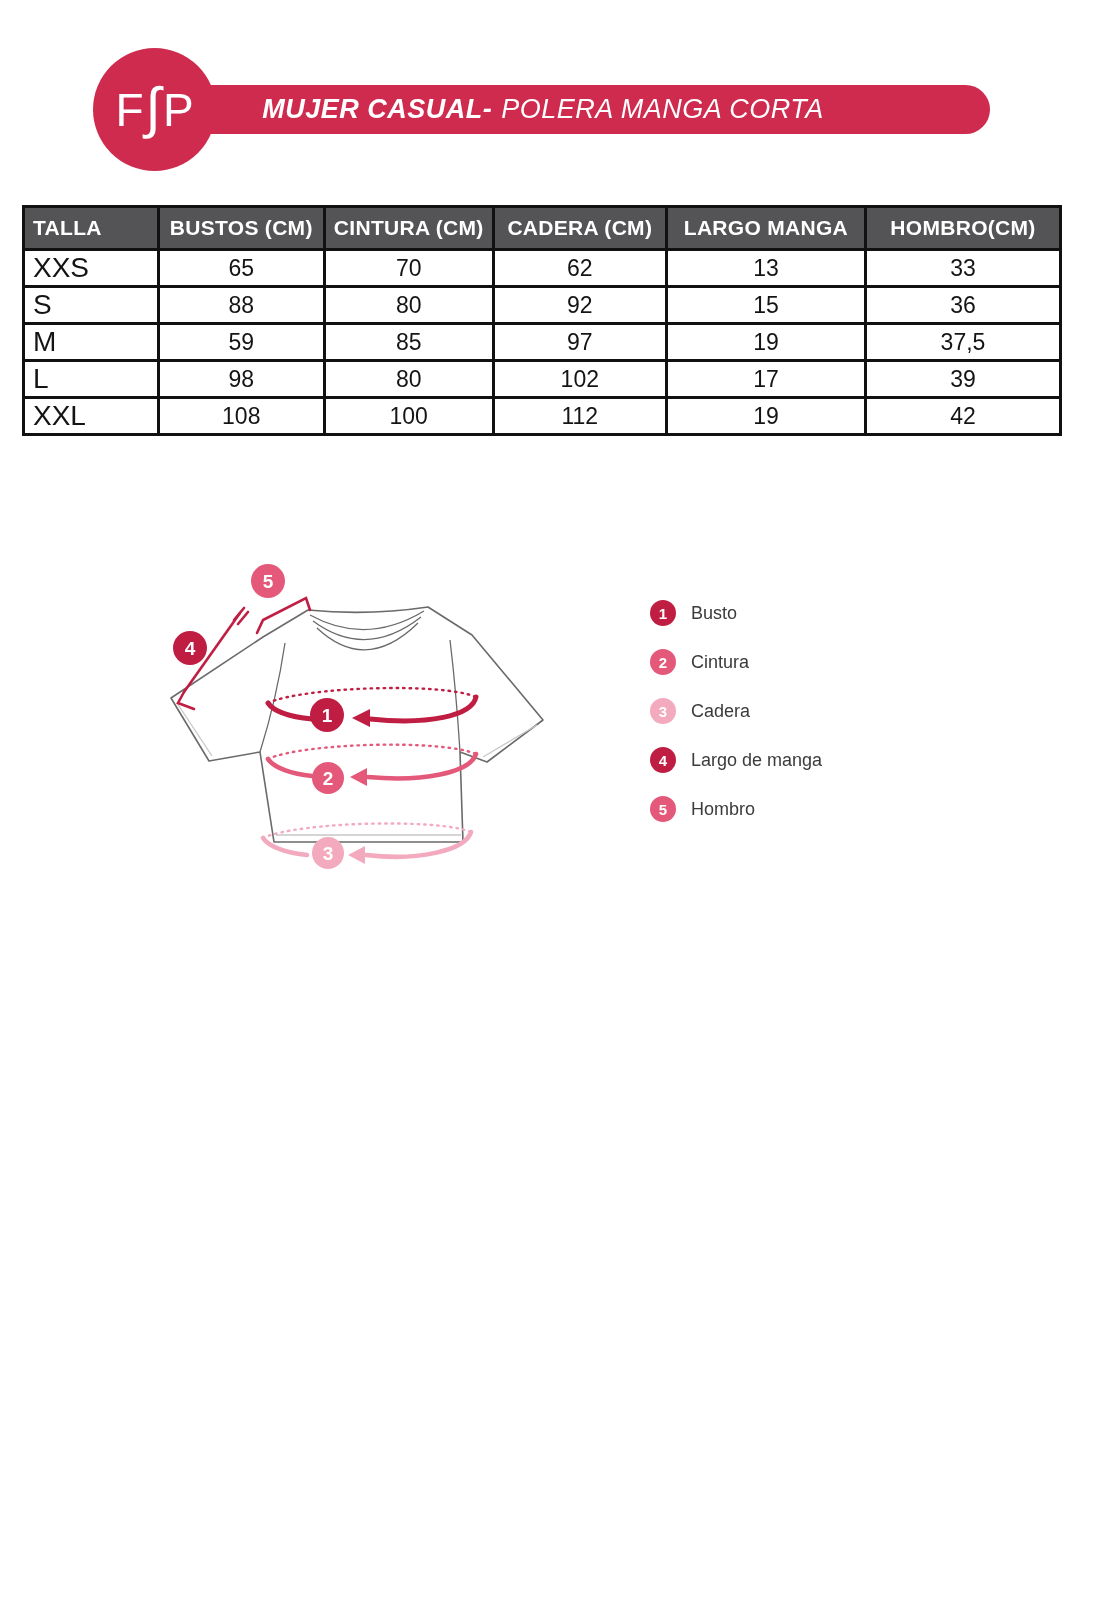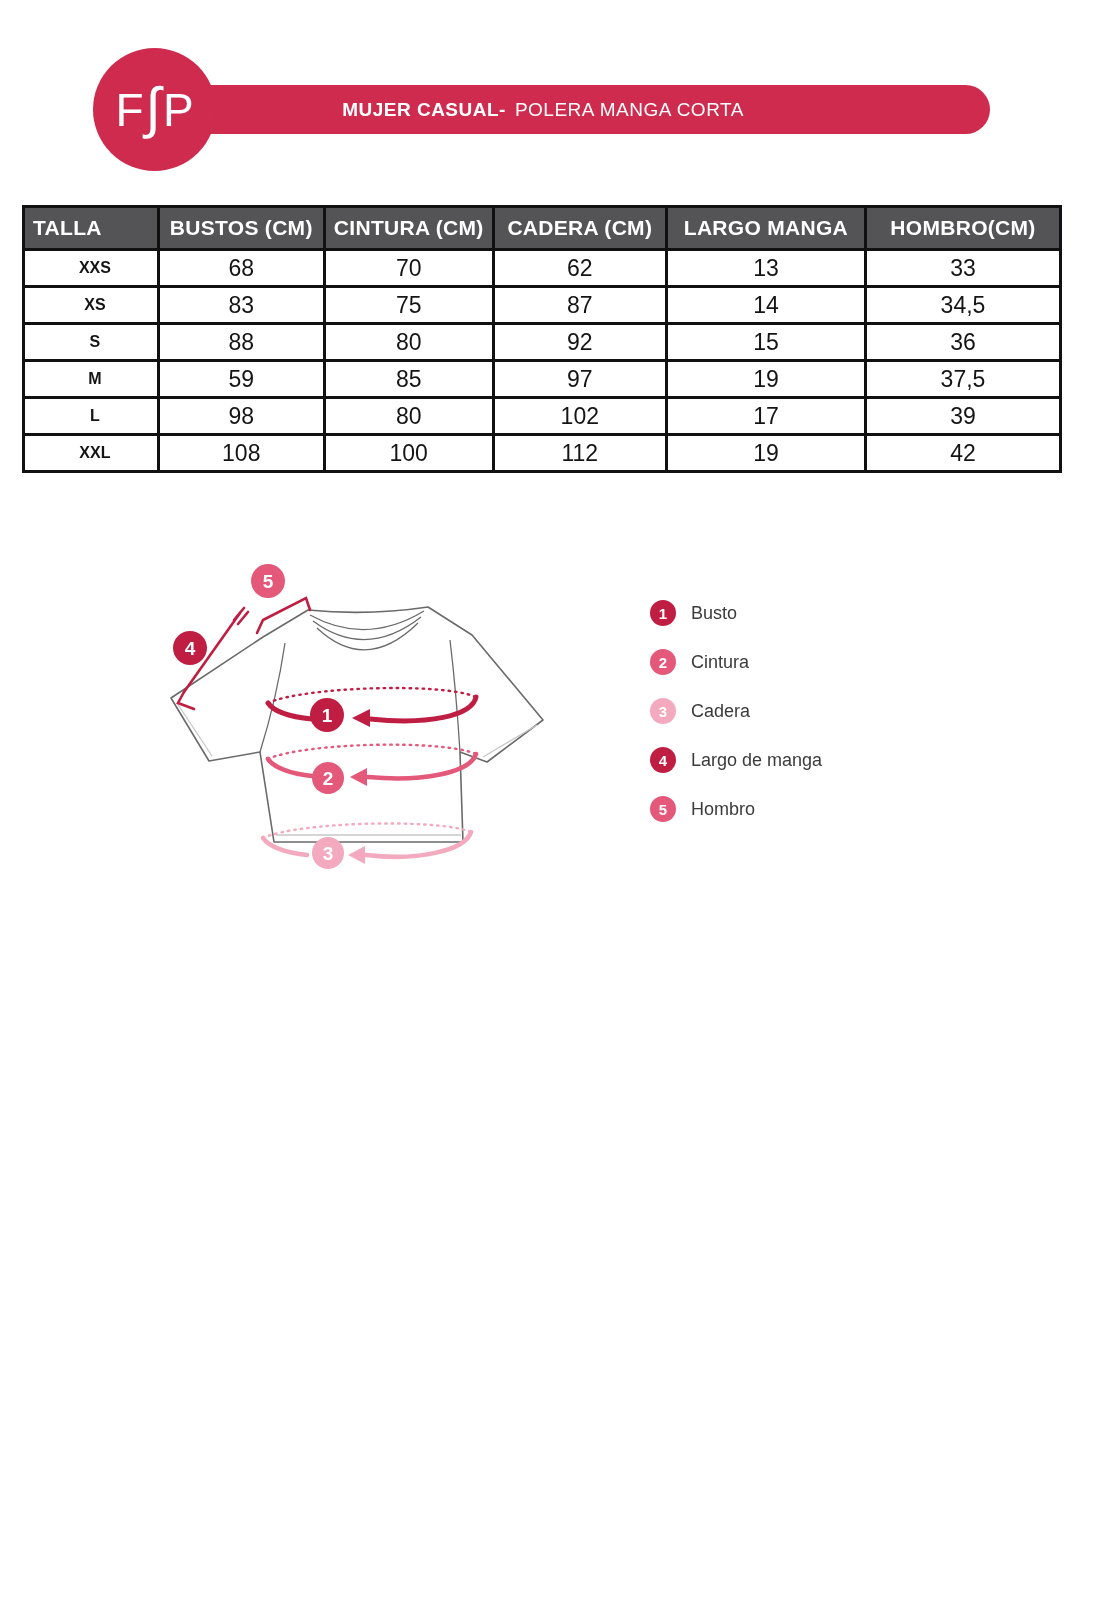--- a/index.html
+++ b/index.html
@@ -17,21 +17,21 @@
   body{font-family:"Liberation Sans", sans-serif;}
   .page{position:relative;width:1104px;height:1600px;background:#fff;overflow:hidden;}
 
   
   .banner{
     position:absolute;left:180px;top:85px;width:810px;height:49px;
     background:var(--brand);border-radius:25px;z-index:1;
     display:flex;align-items:center;justify-content:center;
     padding-right:84px;
   }
-  .banner-text{color:#fff;font-size:19px;letter-spacing:0.5px;white-space:nowrap;}
+  .banner-text{color:#fff;font-size:27px;letter-spacing:0.5px;white-space:nowrap;font-style:italic;}
   .banner-text .bold{font-weight:bold;}
   .banner-text .reg{font-weight:normal;margin-left:9px;}
   .logo-circle{
     position:absolute;left:93px;top:48px;width:123px;height:123px;border-radius:50%;
     background:var(--brand);z-index:2;
     display:flex;align-items:center;justify-content:center;
   }
   .logo-letters{color:#fff;font-size:46px;font-weight:normal;display:flex;align-items:center;}
   .logo-letters .squiggle{font-size:56px;margin:0 2px;position:relative;top:-2px;}
 
@@ -45,21 +45,21 @@
   }
   .size-table th{
     background:var(--table-header-bg);color:#fff;font-size:21px;font-weight:bold;
     height:43px;text-align:center;letter-spacing:0.3px;
   }
   .size-table th.first{text-align:left;padding-left:8px;}
   .size-table td{
     height:37px;font-size:23px;color:#141414;text-align:center;background:#fff;
   }
   .size-table td.size-label{
-    font-weight:bold;text-align:center;padding-left:8px;font-size:16px;
+    font-weight:normal;text-align:left;padding-left:8px;font-size:28px;
   }
 
   
   .diagram{position:absolute;left:150px;top:540px;width:420px;height:330px;}
   .shirt{fill:#ffffff;stroke:var(--outline-gray);stroke-width:1.6;stroke-linejoin:round;}
   .seam{fill:none;stroke:var(--outline-gray);stroke-width:1.3;}
   .hemline{fill:none;stroke:#c7c7c7;stroke-width:1.3;}
   .dotted-dark{fill:none;stroke:var(--badge-dark);stroke-width:2.4;stroke-dasharray:1.5 5;stroke-linecap:round;}
   .dotted-mid{fill:none;stroke:var(--badge-mid);stroke-width:2.4;stroke-dasharray:1.5 5;stroke-linecap:round;}
   .dotted-light{fill:none;stroke:var(--badge-light);stroke-width:2.4;stroke-dasharray:1.5 5;stroke-linecap:round;}
@@ -118,33 +118,25 @@
         <th>BUSTOS (CM)</th>
         <th>CINTURA (CM)</th>
         <th>CADERA (CM)</th>
         <th>LARGO MANGA</th>
         <th>HOMBRO(CM)</th>
       </tr>
     </thead>
     <tbody>
       <tr>
         <td class="size-label">XXS</td>
-        <td>68</td>
+        <td>65</td>
         <td>70</td>
         <td>62</td>
         <td>13</td>
         <td>33</td>
-      </tr>
-      <tr>
-        <td class="size-label">XS</td>
-        <td>83</td>
-        <td>75</td>
-        <td>87</td>
-        <td>14</td>
-        <td>34,5</td>
       </tr>
       <tr>
         <td class="size-label">S</td>
         <td>88</td>
         <td>80</td>
         <td>92</td>
         <td>15</td>
         <td>36</td>
       </tr>
       <tr>

